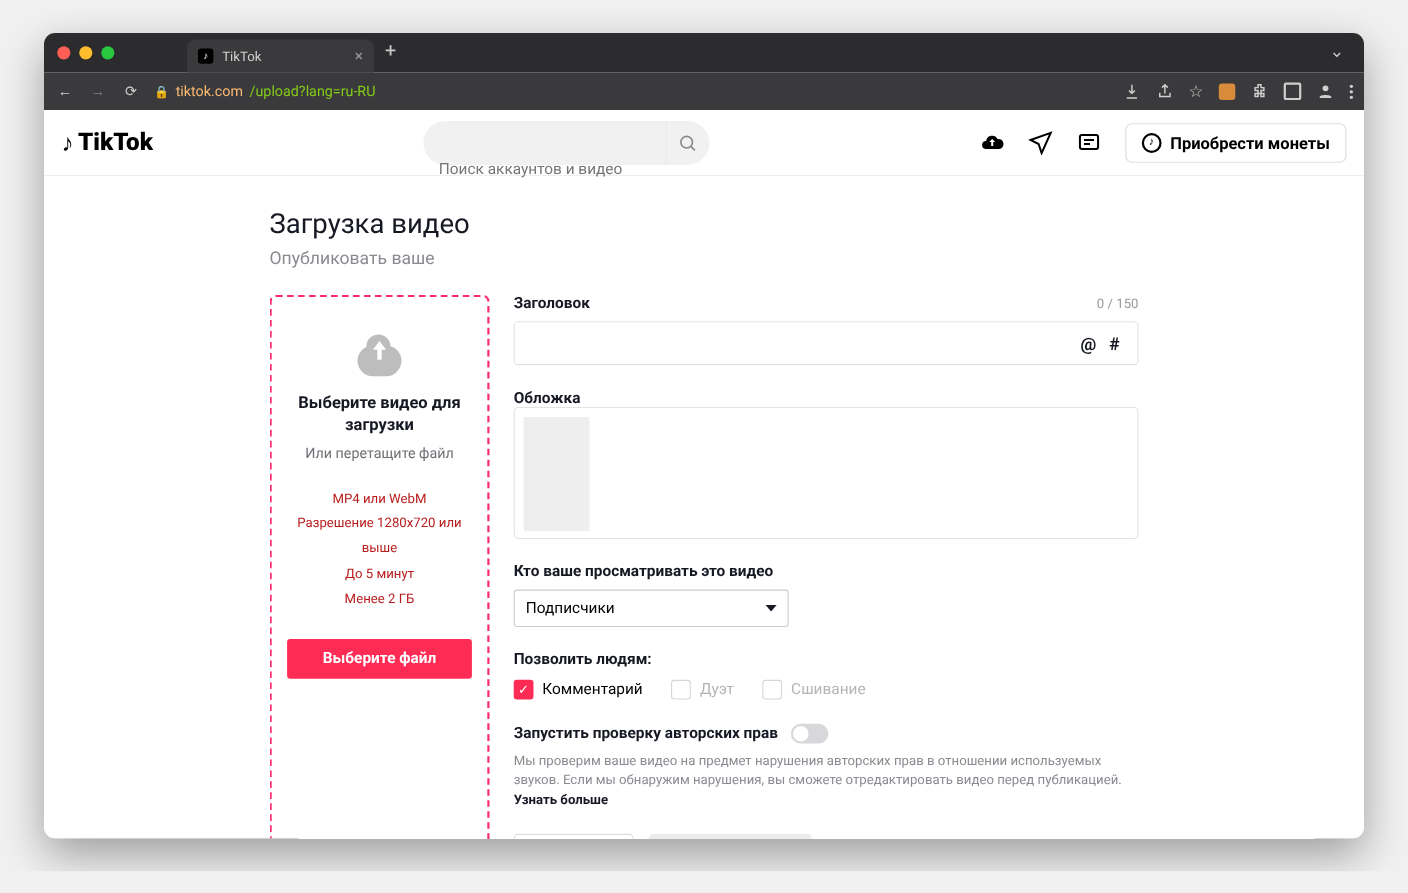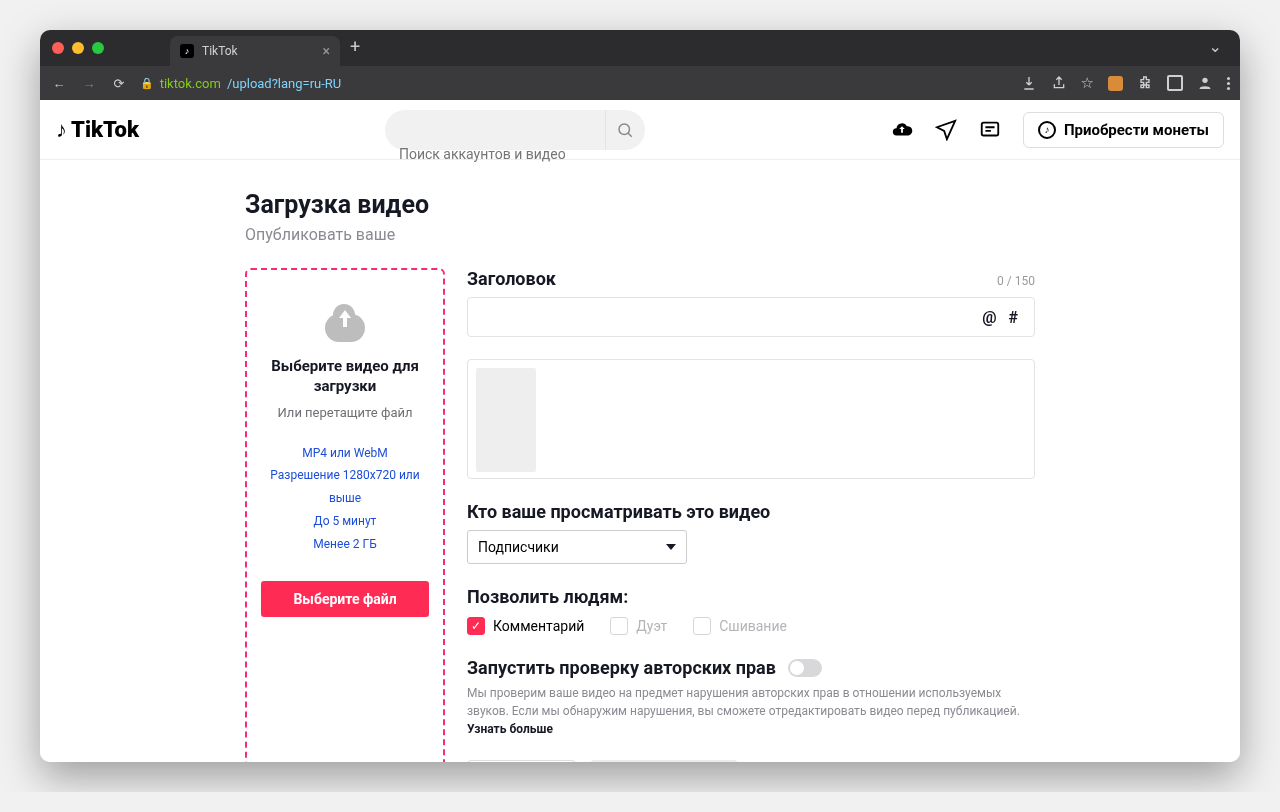--- a/index.html
+++ b/index.html
@@ -13,22 +13,22 @@
   .tab{margin-left:60px;height:30px;background:#3a3a3c;border-radius:8px 8px 0 0;display:flex;align-items:center;gap:8px;padding:0 10px;width:170px;color:#d0d0d0;font-size:12px;}
   .tab .favicon{width:14px;height:14px;border-radius:3px;background:#000;display:flex;align-items:center;justify-content:center;color:#fff;font-size:9px;font-weight:700;}
   .tab .close{margin-left:auto;color:#9a9a9a;font-size:14px;line-height:1;}
   .newtab{color:#c8c8c8;font-size:18px;padding:0 10px 4px;align-self:center;}
   .chrome-chev{margin-left:auto;color:#c8c8c8;padding:0 10px 4px;align-self:center;}
   
   .urlbar{background:#3a3a3c;height:34px;display:flex;align-items:center;gap:12px;padding:0 10px;color:#cfcfcf;font-size:13px;}
   .ubicon{width:18px;height:18px;display:flex;align-items:center;justify-content:center;color:#cfcfcf;}
   .url{display:flex;align-items:center;gap:6px;flex:1;}
   .url .lock{font-size:11px;}
-  .url .host{color:#84cc16;text-align:center;}
-  .url .path{color:#7dd3fc;}
+  .url .host{color:#fdba74;text-align:center;}
+  .url .path{color:#84cc16;}
   .ricons{display:flex;gap:14px;align-items:center;}
   .ricons .sq{width:16px;height:16px;border:2px solid #cfcfcf;border-radius:2px;}
   .ricons .dot3{display:flex;flex-direction:column;gap:2px;}
   .ricons .dot3 span{width:3px;height:3px;background:#cfcfcf;border-radius:50%;}
   .ricons .ext{width:15px;height:15px;background:#d78b3b;border-radius:3px;}
   .ricons svg{width:16px;height:16px;stroke:#cfcfcf;fill:none;stroke-width:2;}
   
   .page{flex:1;background:#fff;overflow:auto;}
   .topnav{height:60px;border-bottom:1px solid #eee;display:flex;align-items:center;padding:0 16px;gap:20px;}
   .logo{display:flex;align-items:center;gap:4px;font-weight:900;font-size:22px;color:#000;}
@@ -37,44 +37,44 @@
   .searchwrap input{flex:1;border:none;background:transparent;padding:0 14px;font-size:14px;outline:none;color:#0c4a6e;margin-top:48px;}
   .searchbtn{width:40px;height:40px;border-left:1px solid #e3e3e4;display:flex;align-items:center;justify-content:center;color:#888;border-radius:0 30px 30px 0;}
   .navicons{display:flex;align-items:center;gap:22px;}
   .navicons svg,.navicons .ico{width:22px;height:22px;stroke:#000;fill:#000;}
   .coinbtn{border:1px solid #ddd;border-radius:6px;height:36px;display:flex;align-items:center;gap:8px;padding:0 14px;font-weight:700;font-size:15px;}
   .coinbtn .coin{width:18px;height:18px;border:2px solid #000;border-radius:50%;position:relative;}
   .coinbtn .coin::after{content:"";position:absolute;left:4px;top:2px;border-left:5px solid transparent;border-right:5px solid transparent;border-bottom:8px solid #000;transform:rotate(0);display:none;}
   .coinbtn .coin-inner{position:absolute;left:50%;top:50%;transform:translate(-50%,-55%);font-size:10px;font-weight:900;}
   
   .content{width:790px;margin:20px auto 0;padding:10px 0 40px;}
-  .h1{font-size:25px;font-weight:700;color:#161823;margin-bottom:6px;}
+  .h1{font-size:25px;font-weight:400;color:#161823;margin-bottom:6px;}
   .sub{font-size:16px;color:#8a8b91;margin-bottom:24px;}
   .cols{display:flex;gap:22px;}
   
   .upload{width:200px;flex:0 0 200px;border:2px dashed #fa2d6c;border-radius:6px;padding:44px 10px 32px;text-align:center;background:#fff;}
   .upload .cloud{width:40px;height:28px;margin:0 auto 14px;background:#bdbdbd;border-radius:14px;position:relative;}
   .upload .cloud::before{content:"";position:absolute;left:8px;top:-10px;width:22px;height:22px;background:#bdbdbd;border-radius:50%;}
   .upload .cloud .arrow{position:absolute;left:50%;top:-4px;transform:translateX(-50%);width:0;height:0;border-left:6px solid transparent;border-right:6px solid transparent;border-bottom:8px solid #fff;}
   .upload .cloud .stem{position:absolute;left:50%;top:3px;transform:translateX(-50%);width:4px;height:10px;background:#fff;}
   .upload .lead{font-weight:700;font-size:15px;color:#161823;line-height:1.35;}
   .upload .or{font-size:13px;color:#6f6f75;margin-top:8px;}
-  .upload .meta{margin-top:22px;font-size:12px;color:#1d4ed8;line-height:1.9;}
+  .upload .meta{margin-top:22px;font-size:12px;color:#b91c1c;line-height:1.9;}
   .upload .pick{margin-top:26px;background:#fe2c55;color:#fff;font-weight:700;border:none;border-radius:3px;padding:10px 32px;font-size:14px;cursor:pointer;}
   
   .form{flex:1;}
   .lblrow{display:flex;align-items:baseline;justify-content:space-between;margin-bottom:8px;}
-  .label{font-size:18px;font-weight:700;color:#161823;}
+  .label{font-size:14px;font-weight:700;color:#161823;}
   .counter{font-size:12px;color:#9a9aa0;}
   .titlebox{border:1px solid #e3e3e4;border-radius:4px;height:40px;display:flex;align-items:center;padding:0 10px;margin-bottom:22px;}
   .titlebox input{flex:1;border:none;outline:none;font-size:14px;}
   .titlebox .glyph{color:#161823;font-weight:700;padding:0 6px;cursor:pointer;}
   .coverbox{border:1px solid #e3e3e4;border-radius:4px;height:120px;padding:8px;margin-bottom:22px;}
   .coverph{width:60px;height:104px;background:#eeeeef;border-radius:2px;}
-  .select{border:1px solid #ccccce;border-radius:3px;height:34px;width:220px;display:flex;align-items:center;justify-content:space-between;padding:0 10px;font-size:14px;margin-top:8px;margin-bottom:22px;cursor:pointer;}
+  .select{border:1px solid #ccccce;border-radius:3px;height:34px;width:250px;display:flex;align-items:center;justify-content:space-between;padding:0 10px;font-size:14px;margin-top:8px;margin-bottom:22px;cursor:pointer;}
   .select .caret{width:0;height:0;border-left:5px solid transparent;border-right:5px solid transparent;border-top:6px solid #161823;}
   .checks{display:flex;gap:26px;align-items:center;margin-top:10px;margin-bottom:22px;}
   .chk{display:flex;align-items:center;gap:8px;font-size:14px;}
   .chkbox{width:18px;height:18px;border-radius:3px;border:1px solid #d6d6d8;display:flex;align-items:center;justify-content:center;font-size:12px;color:#fff;}
   .chkbox.on{background:#fe2c55;border-color:#fe2c55;}
   .chk.disabled{color:#b4b4b9;}
   .toggle-row{display:flex;align-items:center;gap:12px;margin-bottom:6px;}
   .toggle{width:34px;height:18px;background:#d8d8da;border-radius:10px;position:relative;cursor:pointer;}
   .toggle::after{content:"";position:absolute;left:2px;top:2px;width:14px;height:14px;background:#fff;border-radius:50%;}
   .help{font-size:12px;color:#8a8b91;line-height:1.5;margin-bottom:22px;}
@@ -201,20 +201,21 @@
           <div class="lblrow">
             <div class="label">Заголовок</div>
             <div class="counter">0 / 150</div>
           </div>
           <div class="titlebox">
             <input type="text" style="">
             <span class="glyph">@</span>
             <span class="glyph">#</span>
           </div>
 
+          <div class="label">Обложка</div>
           <div class="coverbox">
             <div class="coverph"></div>
           </div>
 
           <div class="label">Кто ваше просматривать это видео</div>
           <div class="select">
             <span>Подписчики</span>
             <span class="caret"></span>
           </div>
 

